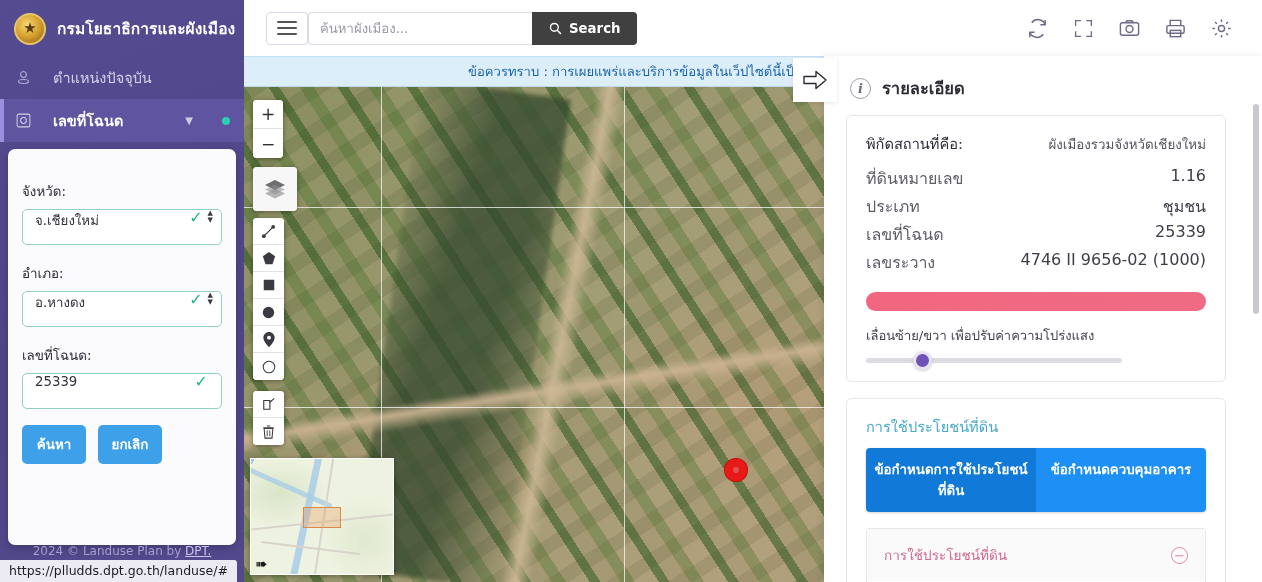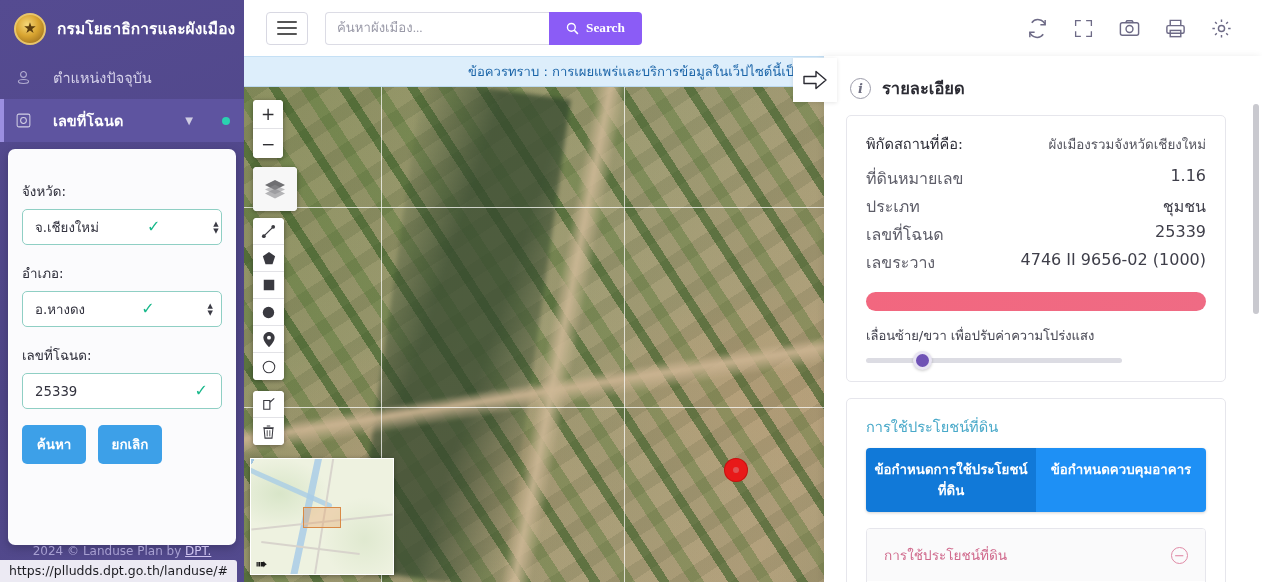--- a/index.html
+++ b/index.html
@@ -64,23 +64,22 @@
     font-size: 12.6px; color: #3d3d4a; line-height: 1.55;
   }
   #hint-box b { color: #23232e; font-weight: 700; }
   #hint-box .muted { color: #c08cab; }
   .field-label {
     display: block; margin: 18px 0 7px 0;
     font-size: 13.4px; color: #2e2e3a; font-weight: 400;
   }
   .sel-wrap {
     position: relative; height: 36px; border: 1px solid #8fcfc4;
-    border-radius: 5px; background: #fff; display: flex; align-items: center;
+    border-radius: 5px; background: #fff; display: flex; align-items: flex-start;
     padding: 0 8px 0 12px;
-    gap: 48px;
   }
   .sel-wrap .sel-val { font-size: 13.3px; color: #33333f; flex: 1 1 auto; }
   .ok-check { color: #17b88a; font-size: 16px; font-weight: 700; margin-right: 5px; line-height: 1; }
   .spinner { display: flex; flex-direction: column; gap: 1px; color: #3a3a44; font-size: 7px; line-height: 6px; }
   .btn-row { display: flex; gap: 12px; margin-top: 16px; }
   .btn-blue {
     background: #3da0e8; color: #fff; border: none; border-radius: 5px;
     font-size: 13.4px; font-weight: 700; padding: 9px 0; width: 64px;
     font-family: inherit; cursor: pointer;
   }
@@ -101,29 +100,29 @@
     position: absolute; left: 244px; top: 0; right: 0; height: 56px;
     background: #fff; display: flex; align-items: center; padding: 0 18px 0 22px;
     z-index: 20;
   }
   #hamburger {
     width: 42px; height: 33px; border: 1px solid #d8d8e2; border-radius: 4px;
     display: flex; flex-direction: column; align-items: center; justify-content: center; gap: 4px;
     cursor: pointer; background: #fff;
   }
   #hamburger span { display: block; width: 20px; height: 2px; background: #555; border-radius: 1px; }
-  #searchgroup { display: flex; margin-left: 17px; height: 33px; font-family: Liberation Serif, serif; }
+  #searchgroup { display: flex; height: 33px; }
   #search-input {
     width: 224px; border: 1px solid #dcdce5; border-right: none;
     border-radius: 4px 0 0 4px; padding: 0 11px; font-size: 13.2px;
     color: #3a3a46; font-family: inherit; outline: none;
   }
   #search-input::placeholder { color: #9a9aa8; }
   #search-btn {
-    background: #8b5cf6; color: #fff; border: none; border-radius: 0 4px 4px 0;
+    background: #404040; color: #fff; border: none; border-radius: 0 4px 4px 0;
     padding: 0 17px; font-size: 13.3px; font-weight: 700; cursor: pointer;
     display: flex; align-items: center; gap: 7px; font-family: inherit;
   }
   #tool-icons { margin-left: auto; display: flex; align-items: center; gap: 21px; padding-right: 10px; }
   .tool-ico { width: 25px; height: 25px; cursor: pointer; color: #6d6a86; display: flex; align-items: center; justify-content: center; }
 
   
   #notice {
     position: absolute; left: 244px; top: 56px; right: 0; height: 31px;
     background: #ddeefb; border-top: 1px solid #c5e0f5; border-bottom: 1px solid #bcd9f0;

